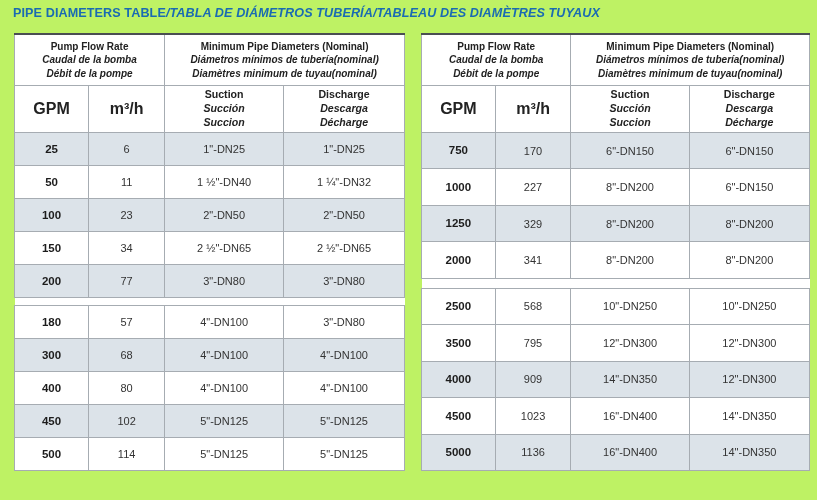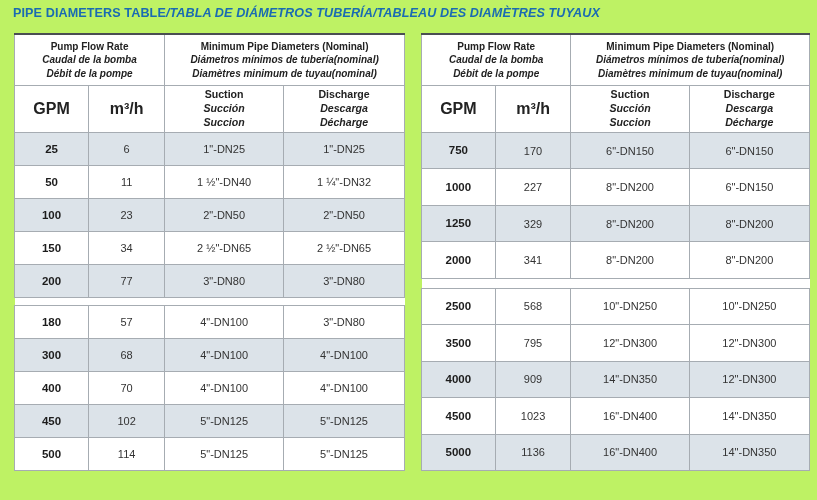--- a/index.html
+++ b/index.html
@@ -133,21 +133,21 @@
           <td>3"-DN80</td>
         </tr>
         <tr class="data-row shaded">
           <td class="gpm">300</td>
           <td>68</td>
           <td>4"-DN100</td>
           <td>4"-DN100</td>
         </tr>
         <tr class="data-row">
           <td class="gpm">400</td>
-          <td>70</td>
+          <td>80</td>
           <td>4"-DN100</td>
           <td>4"-DN100</td>
         </tr>
         <tr class="data-row shaded">
           <td class="gpm">450</td>
           <td>102</td>
           <td>5"-DN125</td>
           <td>5"-DN125</td>
         </tr>
         <tr class="data-row">

